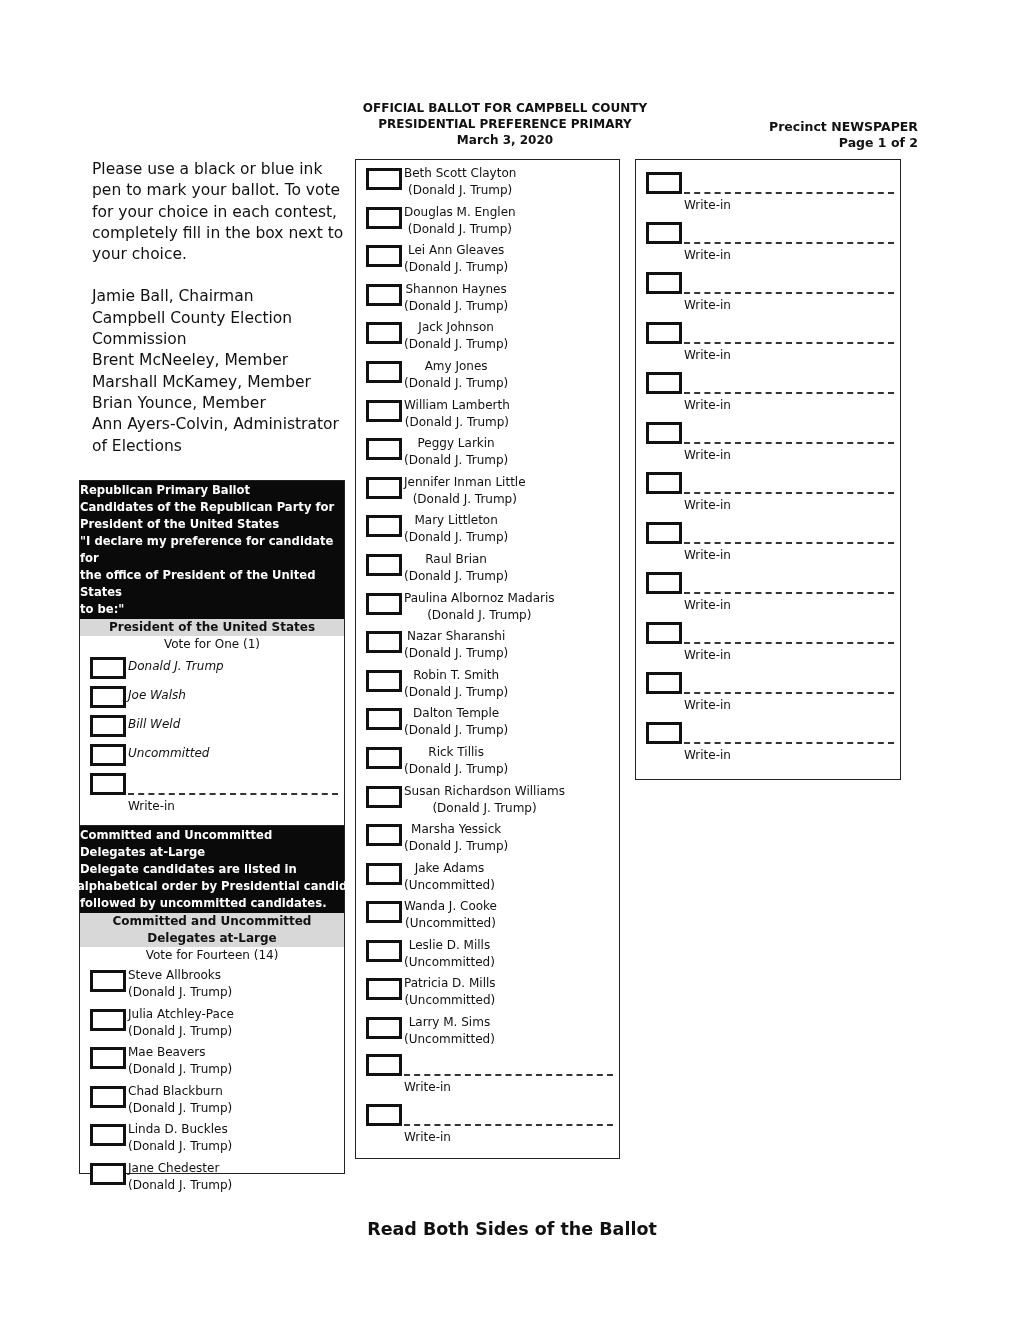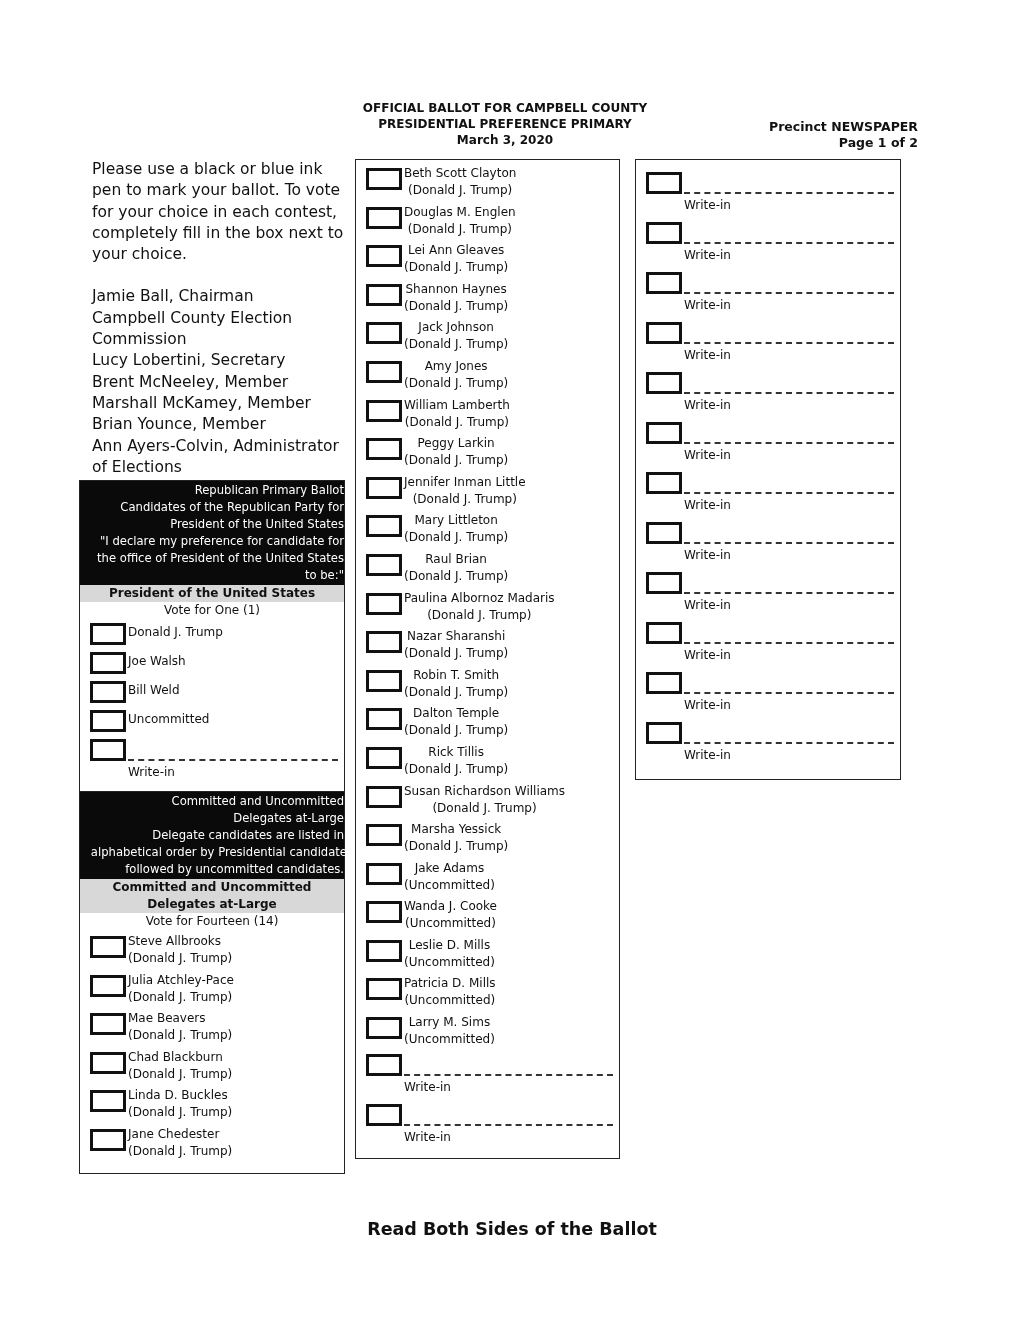--- a/index.html
+++ b/index.html
@@ -3,27 +3,27 @@
 <meta charset="utf-8">
 <style>
   html,body{margin:0;padding:0;background:#fff;}
   body{width:1024px;height:1323px;position:relative;font-family:"DejaVu Sans","Liberation Sans",sans-serif;color:#111;overflow:hidden;}
   .hdr{position:absolute;left:340px;top:100px;width:330px;text-align:center;font-weight:bold;font-size:12px;line-height:16px;}
   .precinct{position:absolute;right:106px;top:119px;text-align:right;font-weight:bold;font-size:12.5px;line-height:16px;}
   .instr{position:absolute;left:92px;top:159px;width:262px;font-size:15.5px;line-height:21.3px;}
   .instr p{margin:0;}
   .instr .gap{height:21px;}
   .box{position:absolute;border:1.5px solid #222;background:#fff;}
-  .blackhead{background:#0a0a0a;color:#fff;font-weight:normal;text-align:right;font-size:11.6px;line-height:17px;padding:1px 0;}
+  .blackhead{background:#0a0a0a;color:#fff;font-weight:bold;text-align:left;font-size:11.6px;line-height:17px;padding:1px 0;}
   .grayhead{background:#d8d8d8;font-weight:bold;text-align:center;font-size:12px;line-height:17px;}
   .votefor{text-align:center;font-size:12px;line-height:17px;}
   .opt{position:relative;height:38.6px;}
   .opt .chk{position:absolute;left:10px;top:6px;width:30px;height:16px;border:3px solid #111;background:#fff;}
   .opt .nm{position:absolute;left:48px;top:3px;font-size:12px;line-height:17px;white-space:nowrap;}
-  .opt.single{height:29px;}
+  .opt.single{height:29px;font-style:italic;}
   .opt.single .chk{top:4px;}
   .opt.single .nm{top:5px;}
   .wi{position:relative;height:50px;}
   .wi .chk{position:absolute;left:10px;top:4px;width:30px;height:16px;border:3px solid #111;background:#fff;}
   .wi .dash{position:absolute;left:48px;right:6px;top:24px;border-top:2px dashed #333;}
   .wi .lbl{position:absolute;left:48px;top:29px;font-size:12px;line-height:16px;}
   .footer{position:absolute;left:0;width:1024px;top:1219px;text-align:center;font-weight:bold;font-size:17.5px;}
 </style>
 </head>
 <body>
@@ -36,21 +36,20 @@
 <div class="precinct">
   <div>Precinct NEWSPAPER</div>
   <div>Page 1 of 2</div>
 </div>
 
 <div class="instr">
   <p>Please use a black or blue ink pen to mark your ballot.  To vote for your choice in each contest, completely fill in the box next to your choice.</p>
   <div class="gap"></div>
   <p>Jamie Ball, Chairman</p>
   <p>Campbell County Election Commission</p>
-  <p>Lucy Lobertini, Secretary</p>
   <p>Brent McNeeley, Member</p>
   <p>Marshall McKamey, Member</p>
   <p>Brian Younce, Member</p>
   <p>Ann Ayers-Colvin, Administrator of Elections</p>
 </div>
 
 <div class="box" style="left:79px;top:480px;width:264px;height:692px;">
   <div class="blackhead">
     <div>Republican Primary Ballot</div>
     <div>Candidates of the Republican Party for</div>

